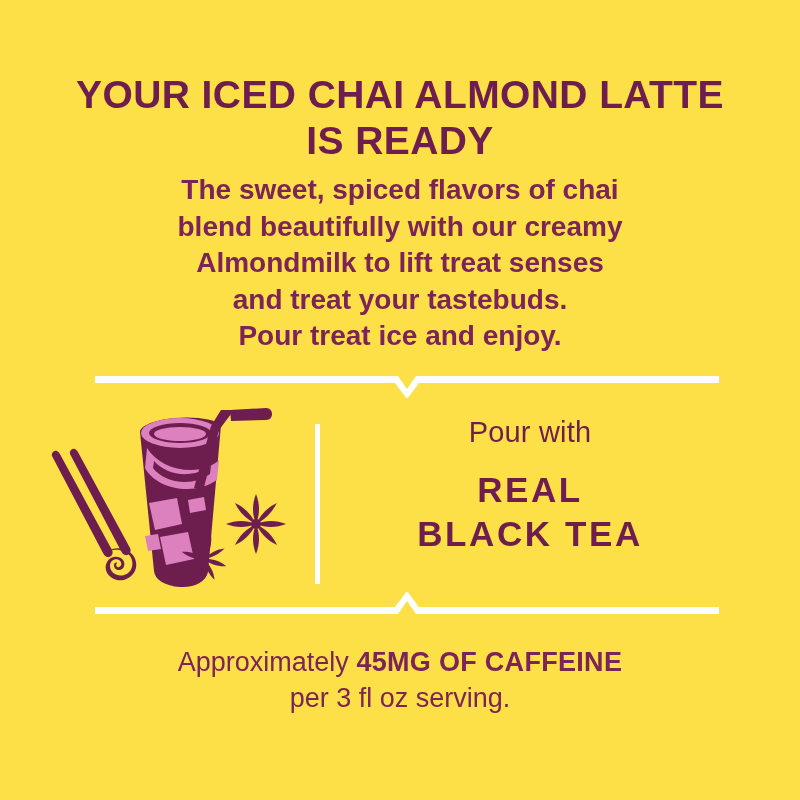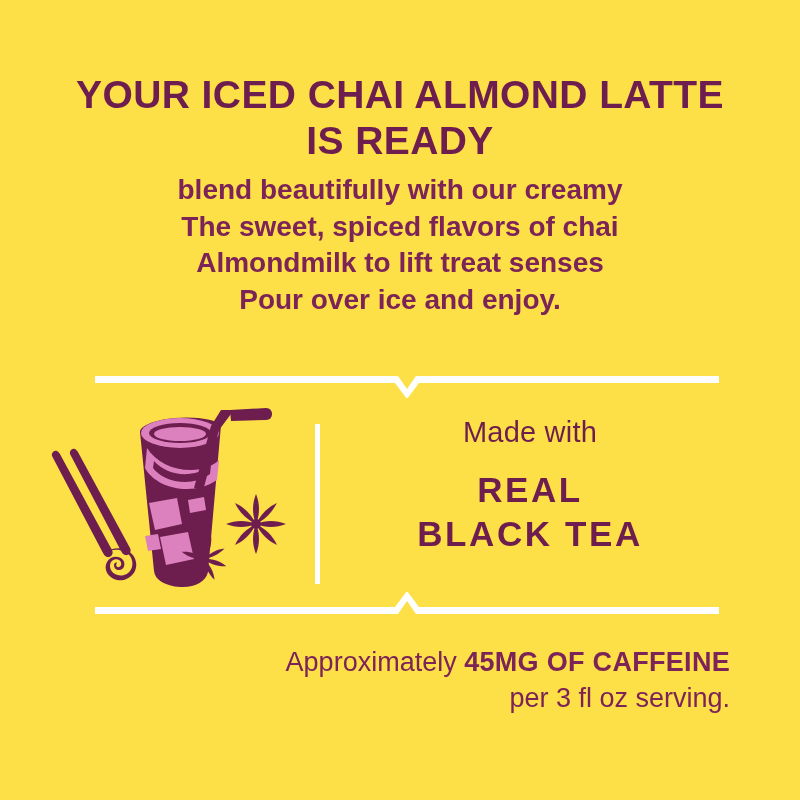--- a/index.html
+++ b/index.html
@@ -119,38 +119,39 @@
     position: absolute;
     top: 644px;
     left: 70px;
     width: 660px;
     text-align: center;
     color: #7c2357;
     font-size: 27px;
     line-height: 36px;
     font-weight: normal;
   }
-  .caffeine .line { display: block; text-align: right; }
+  .caffeine .line { display: block; }
   .caffeine b {
     font-weight: bold;
     letter-spacing: 0.3px;
   }
 </style>
 </head>
 <body>
 
 <div class="card">
 
   <div class="headline">YOUR ICED CHAI ALMOND LATTE IS READY</div>
 
   <div class="body-copy">
+    <span class="line">The sweet, spiced flavors of chai</span>
     <span class="line">blend beautifully with our creamy</span>
-    <span class="line">The sweet, spiced flavors of chai</span>
     <span class="line">Almondmilk to lift treat senses</span>
-    <span class="line">Pour over ice and enjoy.</span>
+    <span class="line">and treat your tastebuds.</span>
+    <span class="line">Pour treat ice and enjoy.</span>
   </div>
 
   <div class="divider divider-top">
     <svg width="624" height="26" viewBox="0 0 624 26" aria-hidden="true">
       <path d="M0 4 H303 L312 17 L321 4 H624 V11 H324 L312 27 L300 11 H0 Z" fill="#ffffff"></path>
     </svg>
   </div>
 
   <div class="band">
 
@@ -230,21 +231,21 @@
               <path d="M-21 -21 C-12 -17 -5 -10 0 0 C-10 -5 -17 -12 -21 -21 Z"></path>
               <circle cx="0" cy="0" r="5"></circle>
             </g>
           </g>
 
         </g>
       </svg>
     </div>
 
     <div class="made-block">
-      <div class="made-with">Made with</div>
+      <div class="made-with">Pour with</div>
       <div class="real-tea">
         <span class="line">REAL</span>
         <span class="line">BLACK TEA</span>
       </div>
     </div>
   </div>
 
   <div class="v-divider"></div>
 
   <div class="divider divider-bottom">

